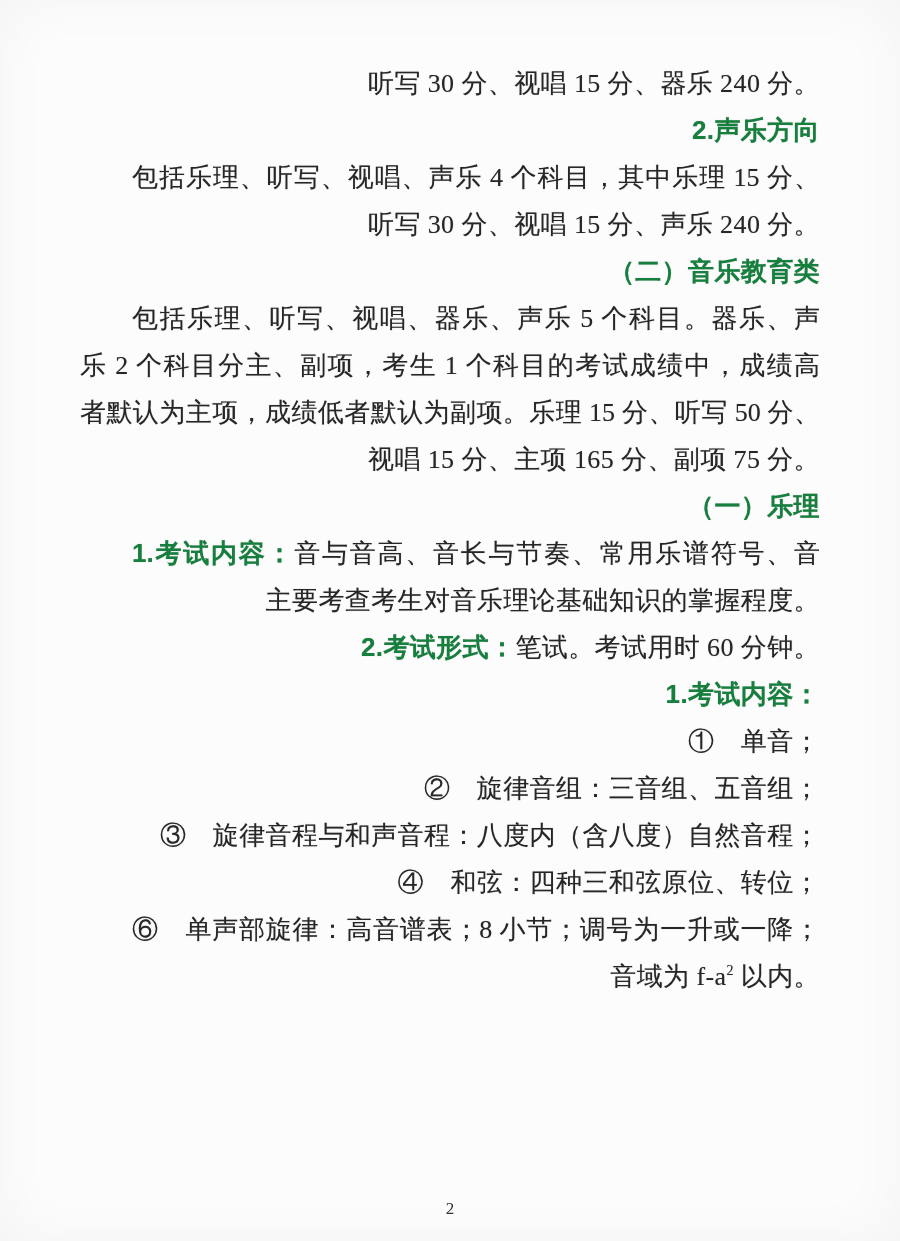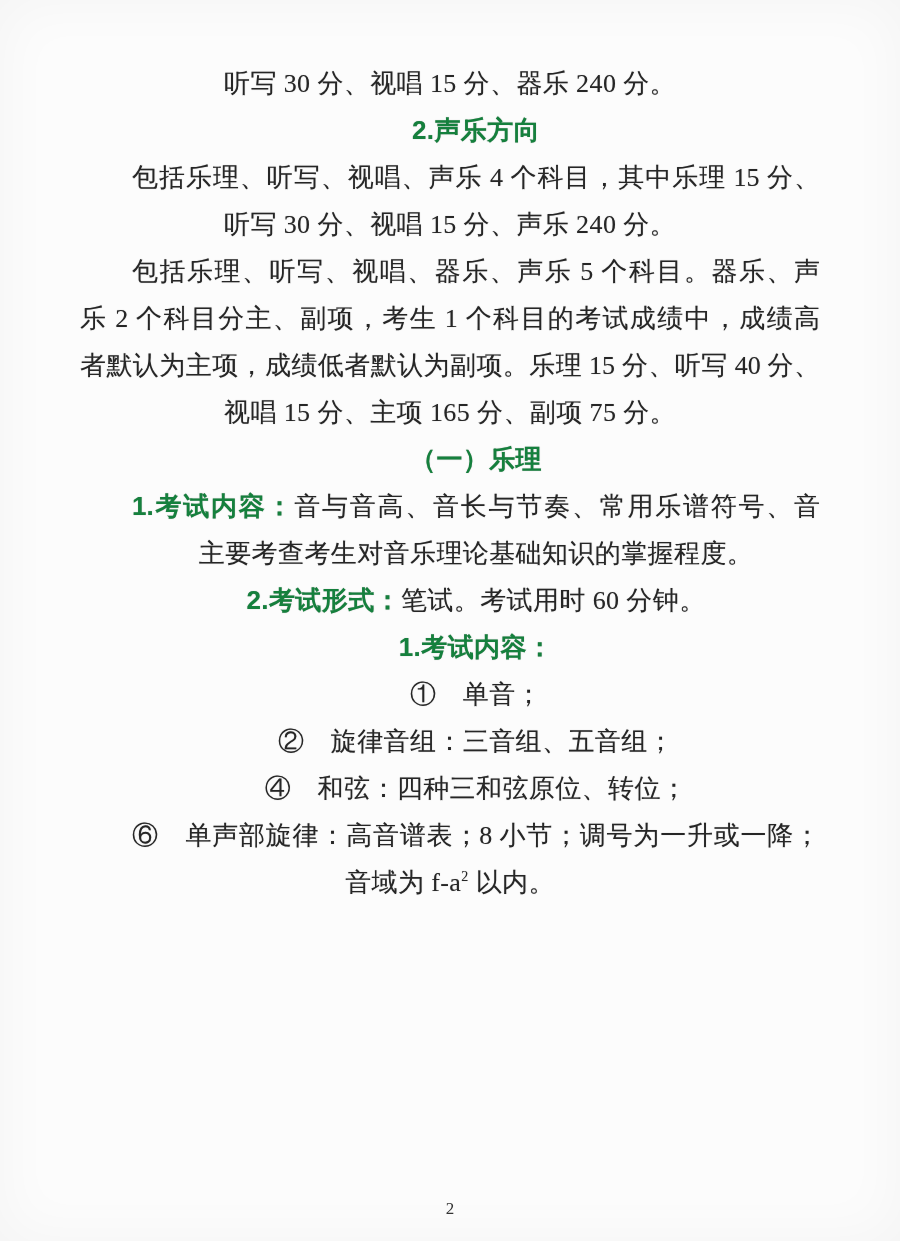--- a/index.html
+++ b/index.html
@@ -14,21 +14,21 @@
     box-shadow: inset 0 0 60px rgba(0,0,0,0.035);
   }
   .doc {
     position: absolute; left: 80px; top: 60px; width: 740px;
   }
   .line {
     font-size: 26px; line-height: 47px;
     color: #262626;
     letter-spacing: 0.4px;
     text-shadow: 0 0 1px rgba(38,38,38,0.35);
-    text-align: center;
+    text-align: right;
   }
   .line.ind { text-indent: 2em; }
   .line.flush {
     letter-spacing: 0;
     text-align: justify;
     text-align-last: justify;
   }
   .line.h, .br {
     font-family: "Liberation Sans", "DejaVu Sans", sans-serif;
     font-weight: 700;
@@ -46,29 +46,31 @@
 </style>
 </head>
 <body>
 
 <div class="page">
   <div class="doc" id="doc">
       <div class="line"><span>听写 30 分、视唱 15 分、器乐 240 分。</span></div>
       <div class="line h ind"><span>2.声乐方向</span></div>
       <div class="line ind flush"><span>包括乐理、听写、视唱、声乐 4 个科目，其中乐理 15 分、</span></div>
       <div class="line"><span>听写 30 分、视唱 15 分、声乐 240 分。</span></div>
+      <div class="line h ind"><span>（二）音乐教育类</span></div>
       <div class="line ind flush"><span>包括乐理、听写、视唱、器乐、声乐 5 个科目。器乐、声</span></div>
       <div class="line flush"><span>乐 2 个科目分主、副项，考生 1 个科目的考试成绩中，成绩高</span></div>
-      <div class="line flush"><span>者默认为主项，成绩低者默认为副项。乐理 15 分、听写 40 分、</span></div>
+      <div class="line flush"><span>者默认为主项，成绩低者默认为副项。乐理 15 分、听写 50 分、</span></div>
       <div class="line"><span>视唱 15 分、主项 165 分、副项 75 分。</span></div>
       <div class="line h ind"><span>（一）乐理</span></div>
       <div class="line ind flush"><b class="br">1.考试内容：</b><span>音与音高、音长与节奏、常用乐谱符号、音</span></div>
       <div class="line ind"><span>主要考查考生对音乐理论基础知识的掌握程度。</span></div>
       <div class="line ind"><b class="br">2.考试形式：</b><span>笔试。考试用时 60 分钟。</span></div>
       <div class="line h ind"><span>1.考试内容：</span></div>
       <div class="line ind"><span>①　单音；</span></div>
       <div class="line ind"><span>②　旋律音组：三音组、五音组；</span></div>
+      <div class="line ind"><span>③　旋律音程与和声音程：八度内（含八度）自然音程；</span></div>
       <div class="line ind"><span>④　和弦：四种三和弦原位、转位；</span></div>
       <div class="line ind flush"><span>⑥　单声部旋律：高音谱表；8 小节；调号为一升或一降；</span></div>
       <div class="line"><span>音域为 f-a</span><sup>2</sup><span> 以内。</span></div>
     </div>
   <div class="footer">2</div>
 </div>
 
 </body></html>

